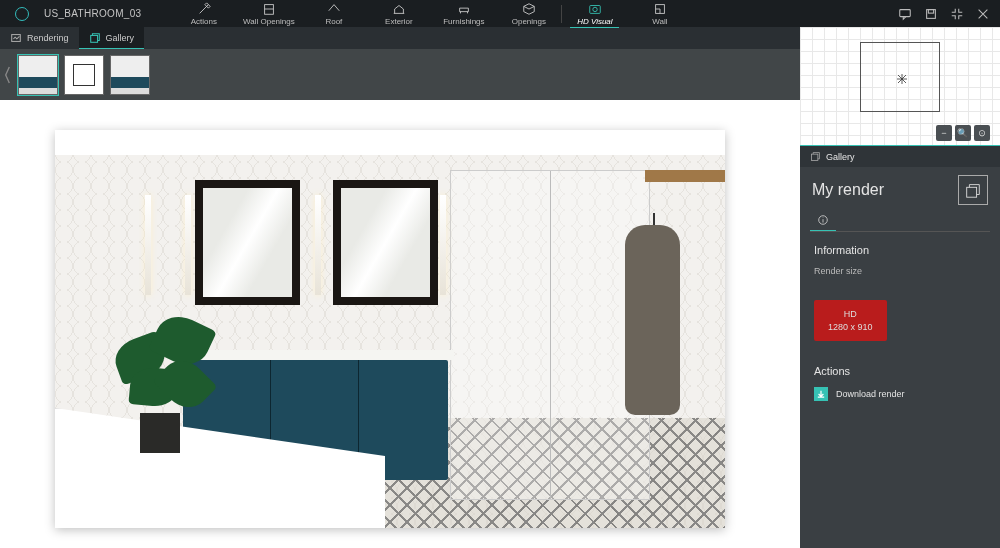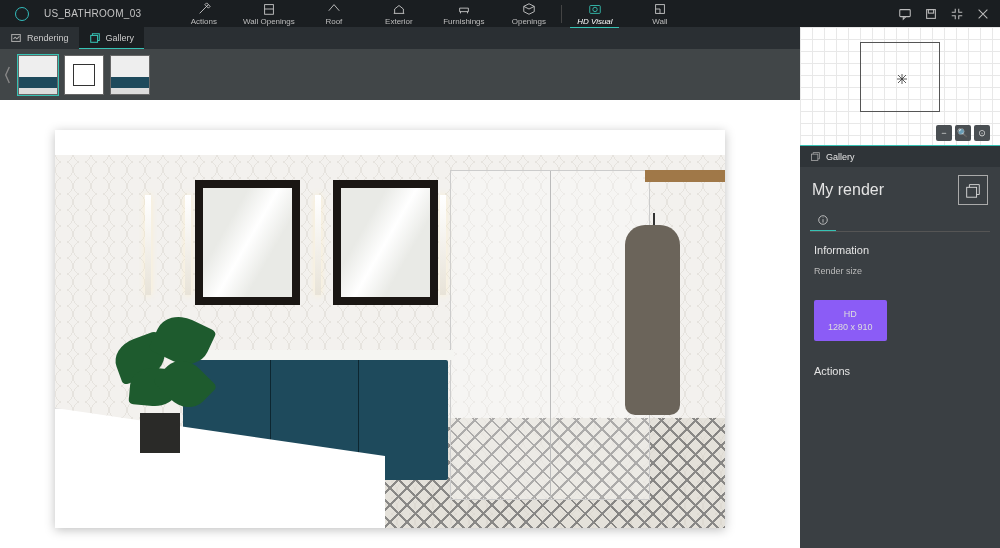--- a/index.html
+++ b/index.html
@@ -78,21 +78,21 @@
 .panel-body { padding:10px 0; }
 .panel-title { font-size:16px; padding:4px 12px 10px; }
 .panel-big-icon { position:absolute; right:12px; top:30px; width:30px; height:30px; border:1px solid #aaa; display:flex; align-items:center; justify-content:center; }
 .panel-big-icon svg { width:18px; height:18px; stroke:#ddd; fill:none; }
 .mini-tabs { display:flex; border-bottom:1px solid #555; margin:0 10px; }
 .mini-tab { width:26px; height:22px; display:flex; align-items:center; justify-content:center; border-bottom:1.5px solid #36c2b4; }
 .mini-tab svg { width:12px; height:12px; stroke:#ccc; fill:none; }
 .section { padding:12px 14px; }
 .sec-head { font-size:11px; font-weight:500; margin-bottom:10px; }
 .sec-lbl { font-size:9px; color:#bbb; margin-bottom:24px; }
-.size-box { display:inline-block; background:#8b5cf6; padding:8px 14px; text-align:center; border-radius:2px; font-size:9px; line-height:1.4; color:#ddd; }
+.size-box { display:inline-block; background:#b91c1c; padding:8px 14px; text-align:center; border-radius:2px; font-size:9px; line-height:1.4; color:#ddd; }
 .action { display:flex; align-items:center; gap:8px; font-size:9px; margin-bottom:10px; cursor:pointer; }
 .action-icn { width:14px; height:14px; display:flex; align-items:center; justify-content:center; }
 .action-icn.dl { background:#36c2b4; }
 .action-icn.ex { border:1px solid #36c2b4; }
 .action-icn svg { width:8px; height:8px; stroke:#fff; fill:none; stroke-width:1.5; }
 </style>
 </head>
 <body>
 
 <div class="topbar">
@@ -290,15 +290,23 @@
     <div class="section">
       <div class="sec-head">Information</div>
       <div class="sec-lbl">Render size</div>
       <div class="size-box">
         <div>HD</div>
         <div>1280 x 910</div>
       </div>
     </div>
     <div class="section">
       <div class="sec-head">Actions</div>
+      <div class="action">
+        <div class="action-icn dl">
+            <svg viewBox="0 0 10 10">
+              <path d="M5 1 V7 M2 5 L5 8 L8 5 M1 9 H9"></path>
+            </svg>
+          </div>
+        <span>Download render</span>
+      </div>
     </div>
   </div>
 </div>
 
 </body></html>

